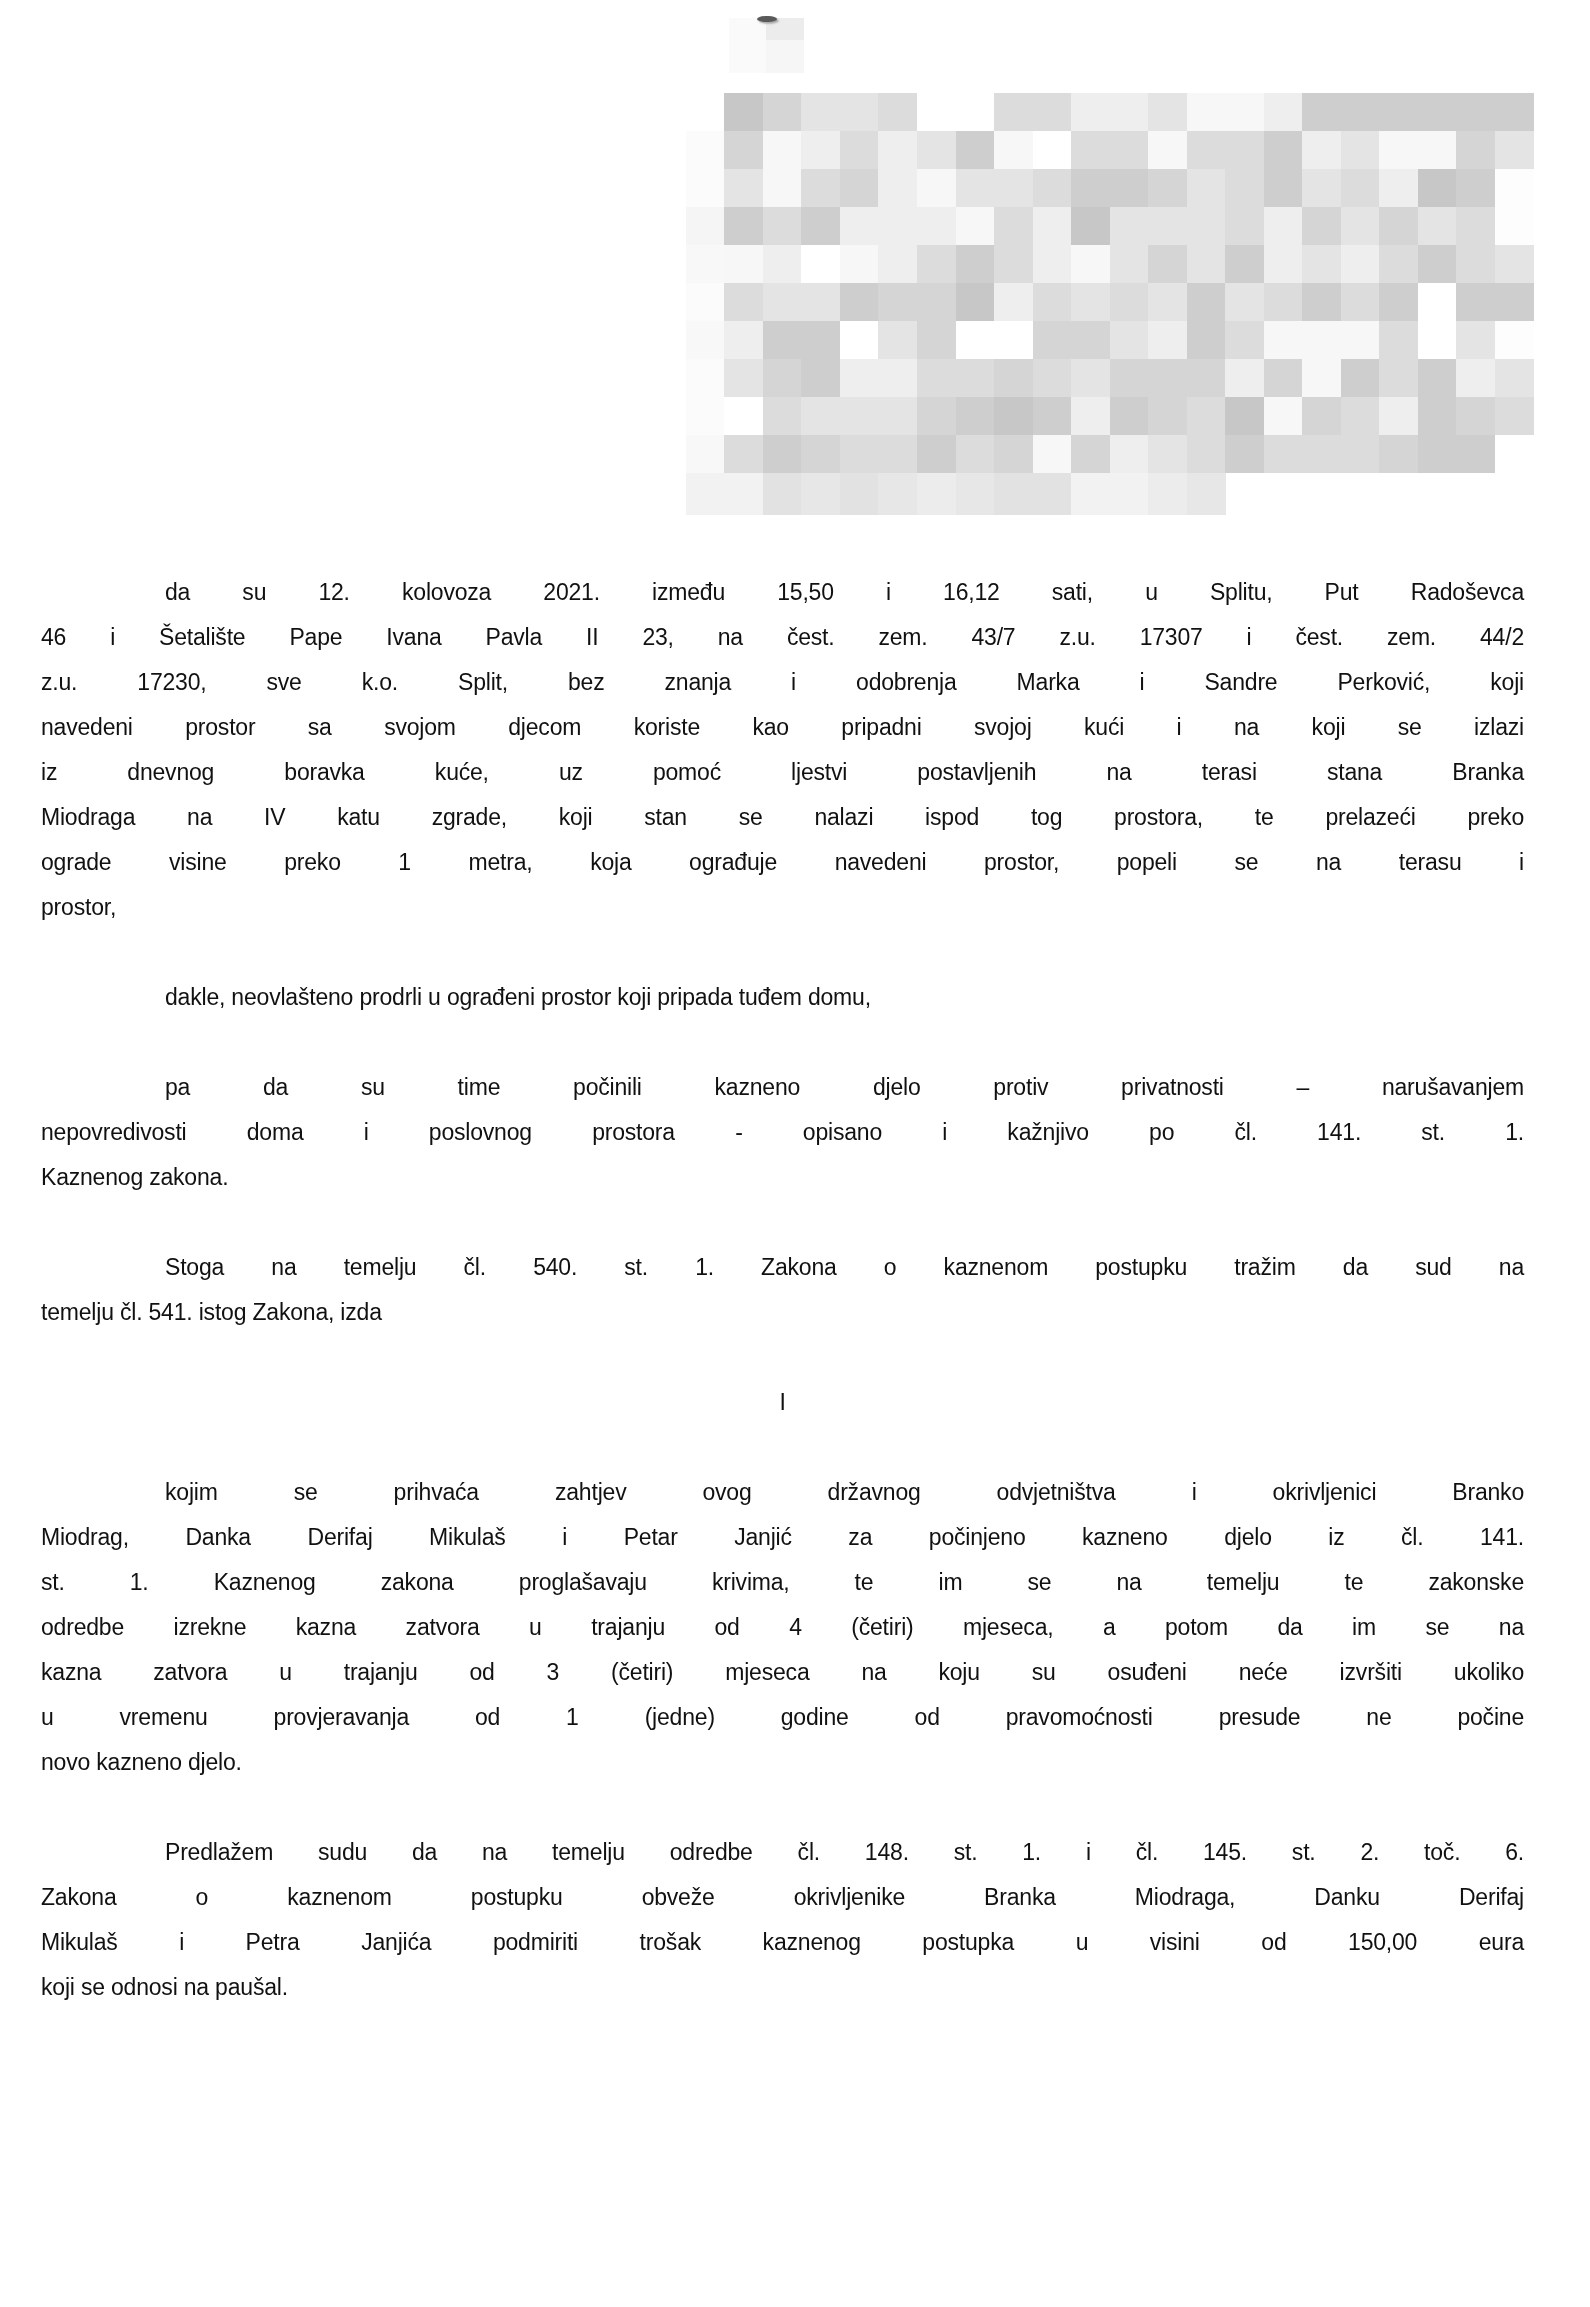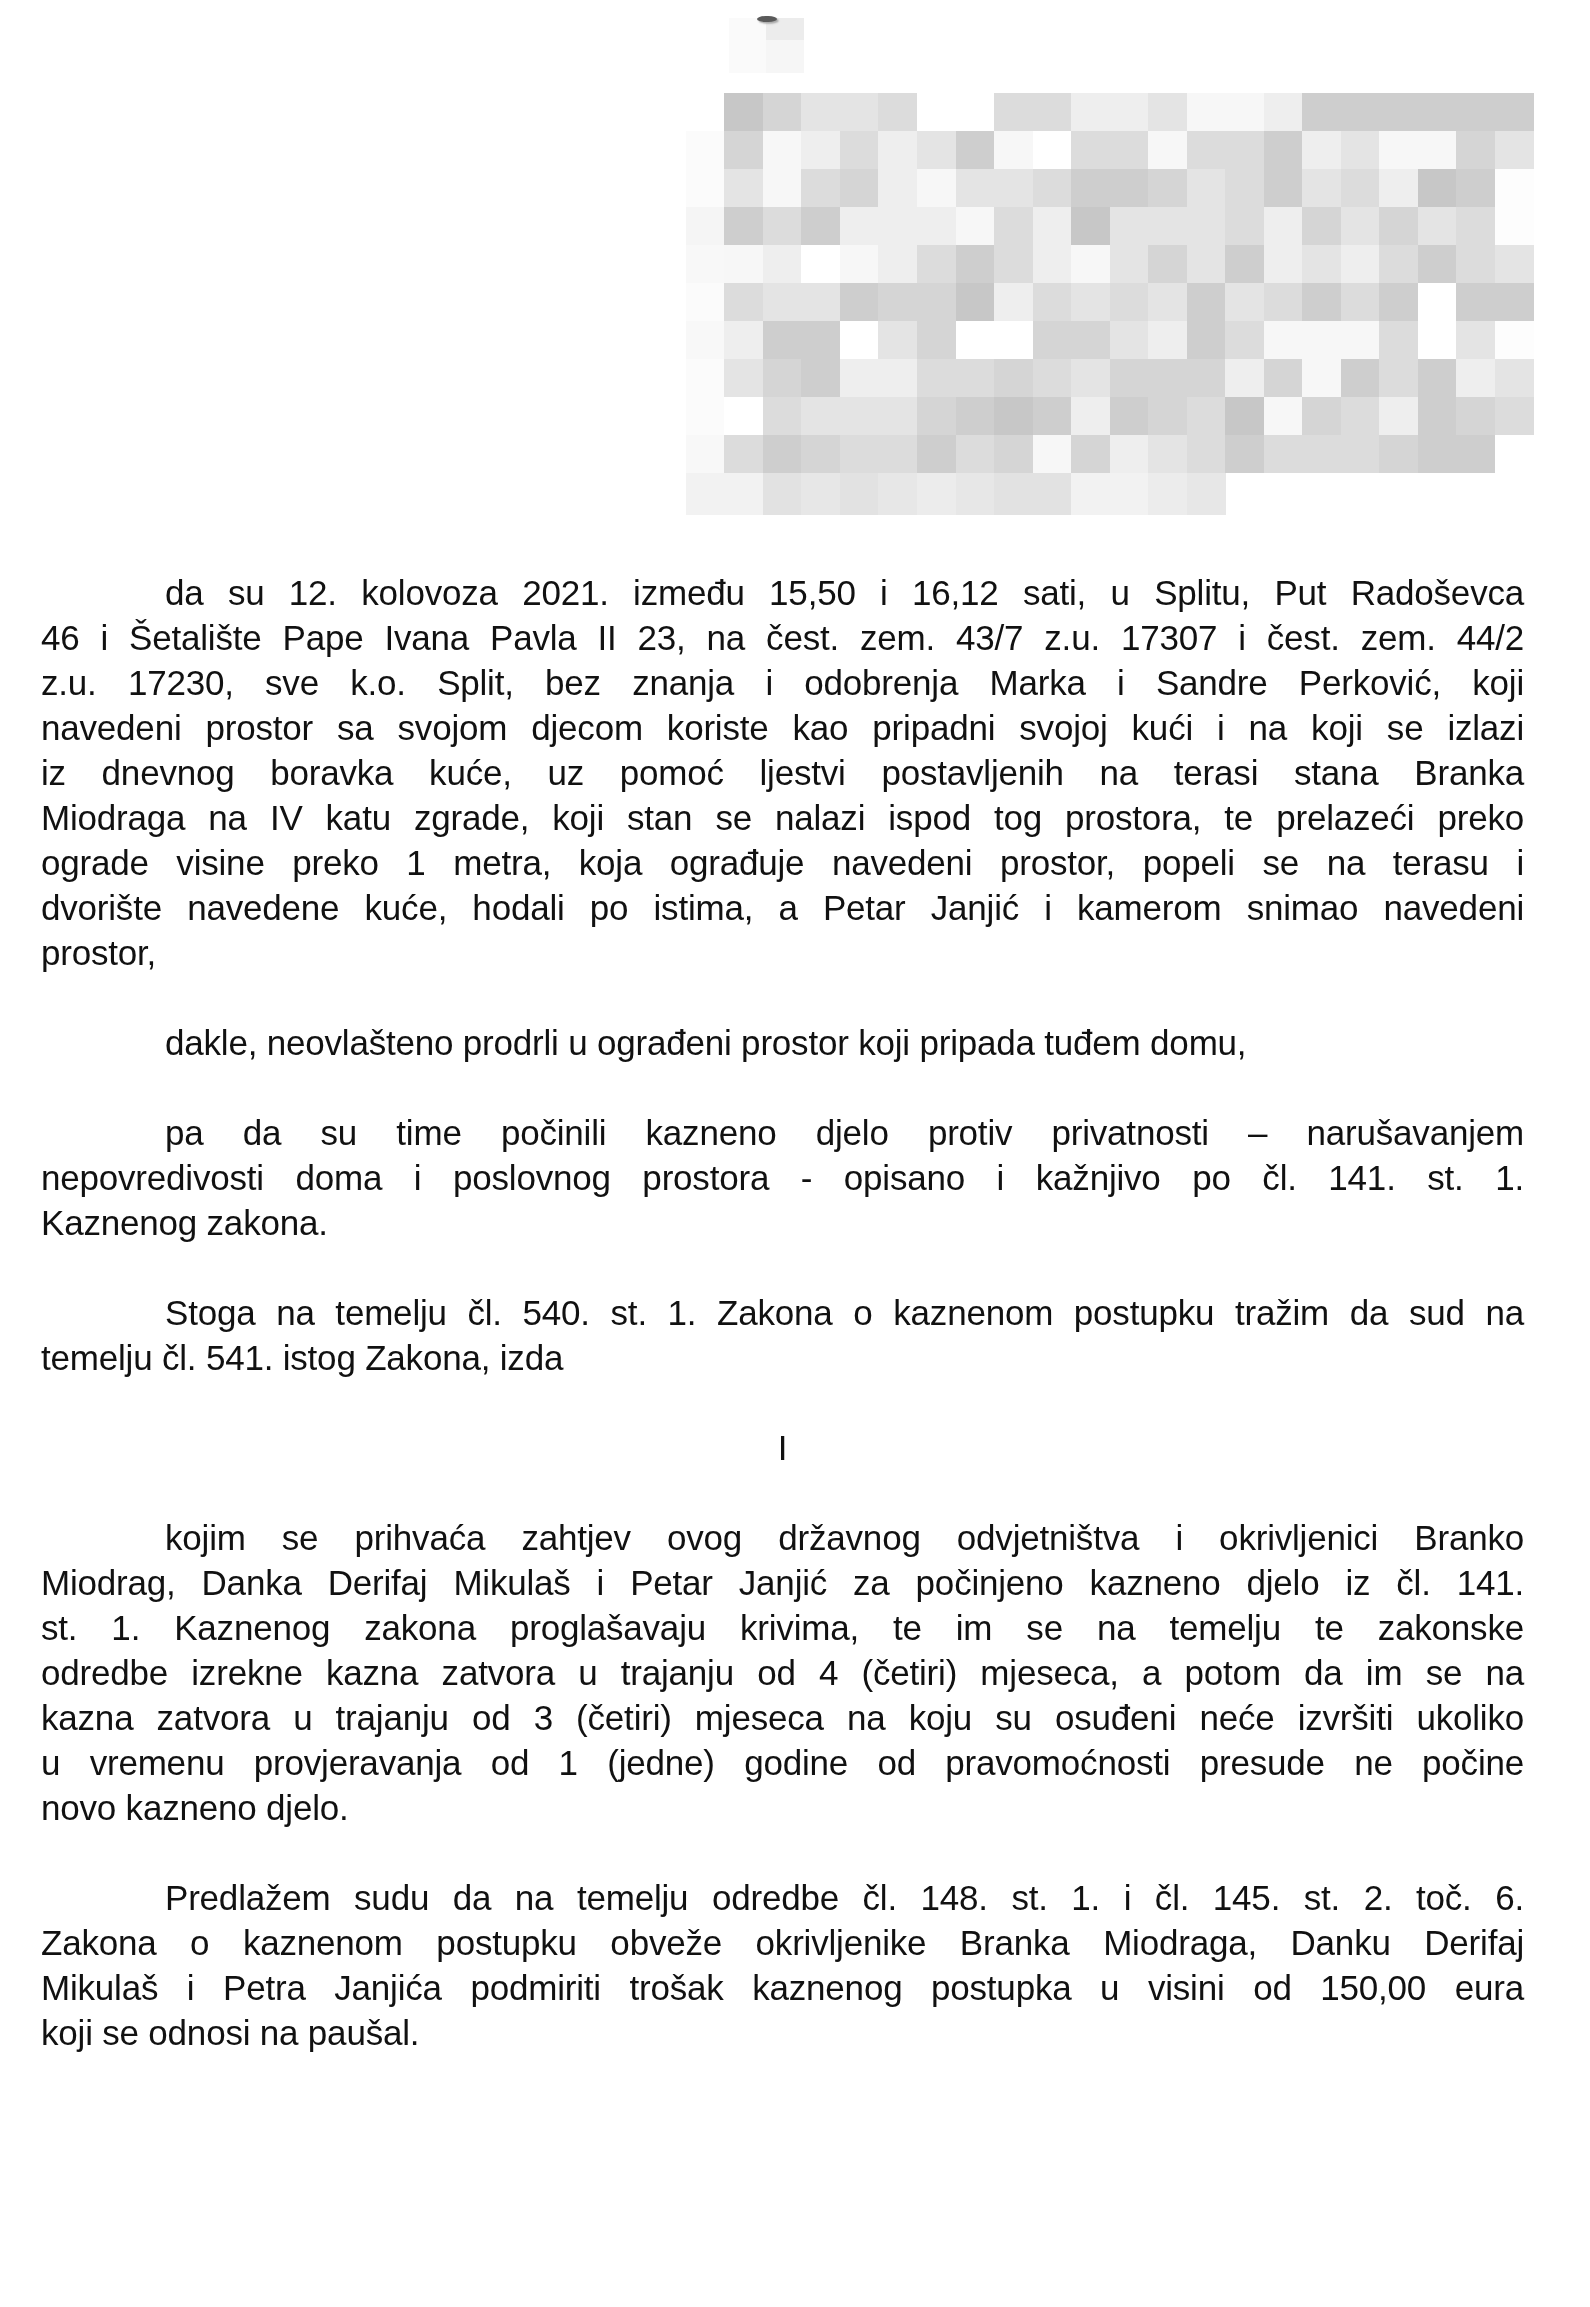--- a/index.html
+++ b/index.html
@@ -21,21 +21,21 @@
   .small-block .sb-left  { position: absolute; left: 0; top: 0; width: 37px; height: 55px; background: #fafafa; }
   .small-block .sb-tr    { position: absolute; left: 37px; top: 0; width: 38px; height: 21.5px; background: #ececec; }
   .small-block .sb-br    { position: absolute; left: 37px; top: 21.5px; width: 38px; height: 33px; background: #f6f6f6; }
   .small-block .sb-mark  { position: absolute; left: 28px; top: -1.7px; width: 20px; height: 5.8px;
                            background: #5a5a5a; border-radius: 50% / 60%;
                            box-shadow: 1.7px 1.7px 1.7px #aaa; }
   
   .doc-text {
     position: absolute;
     left: 41px; top: 570px; width: 1483px;
-    font-size: 35px; line-height: 45px;
+    font-size: 23px; line-height: 45px;
     color: #111111;
     letter-spacing: -0.2px;
   }
   .block { margin-top: 45px; }
   .block:first-child { margin-top: 0; }
   .line { text-align: justify; text-align-last: justify; }
   .line.first { text-indent: 124px; }
   .line.last { text-align-last: left; }
   .heading, .roman { text-align: center; }
 </style>
@@ -287,21 +287,20 @@
 
   <div class="doc-text">
       <div class="block paragraph">
         <div class="line first">da su 12. kolovoza 2021. između 15,50 i 16,12 sati, u Splitu, Put Radoševca</div>
         <div class="line">46 i Šetalište Pape Ivana Pavla II 23, na čest. zem. 43/7 z.u. 17307 i čest. zem. 44/2</div>
         <div class="line">z.u. 17230, sve k.o. Split, bez znanja i odobrenja Marka i Sandre Perković, koji</div>
         <div class="line">navedeni prostor sa svojom djecom koriste kao pripadni svojoj kući i na koji se izlazi</div>
         <div class="line">iz dnevnog boravka kuće, uz pomoć ljestvi postavljenih na terasi stana Branka</div>
         <div class="line">Miodraga na IV katu zgrade, koji stan se nalazi ispod tog prostora, te prelazeći preko</div>
         <div class="line">ograde visine preko 1 metra, koja ograđuje navedeni prostor, popeli se na terasu i</div>
-        <div class="line">dvorište navedene kuće, hodali po istima, a Petar Janjić i kamerom snimao navedeni</div>
         <div class="line last">prostor,</div>
       </div>
       <div class="block paragraph">
         <div class="line first last">dakle, neovlašteno prodrli u ograđeni prostor koji pripada tuđem domu,</div>
       </div>
       <div class="block paragraph">
         <div class="line first">pa da su time počinili kazneno djelo protiv privatnosti – narušavanjem</div>
         <div class="line">nepovredivosti doma i poslovnog prostora - opisano i kažnjivo po čl. 141. st. 1.</div>
         <div class="line last">Kaznenog zakona.</div>
       </div>

